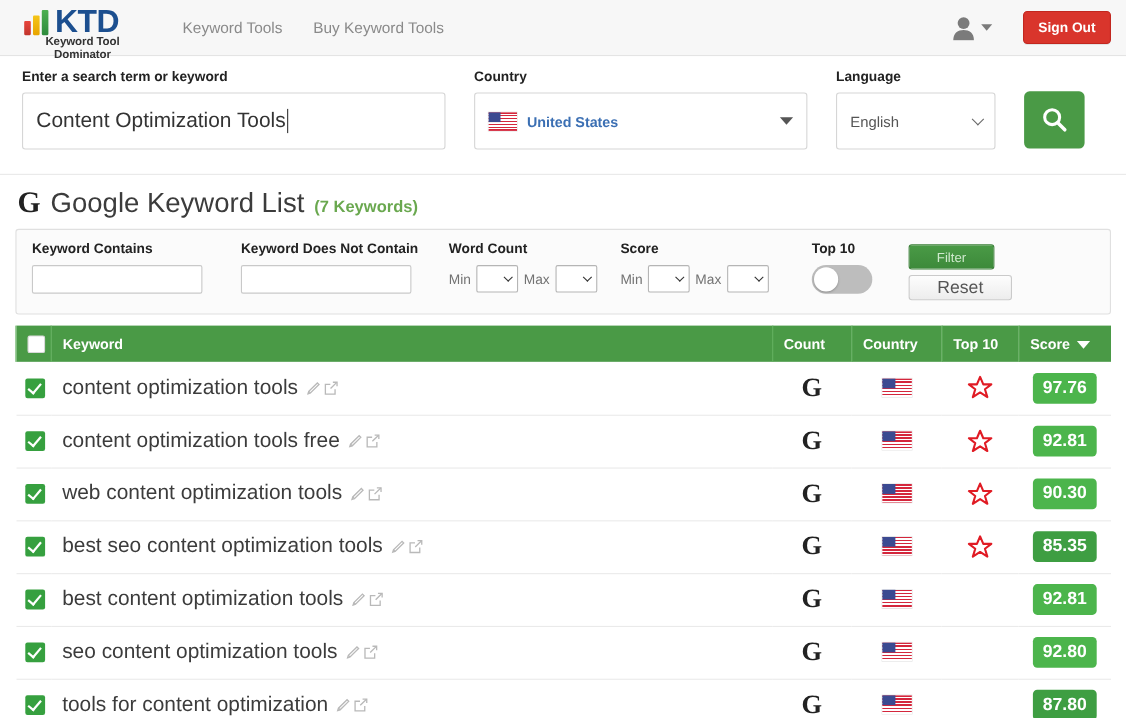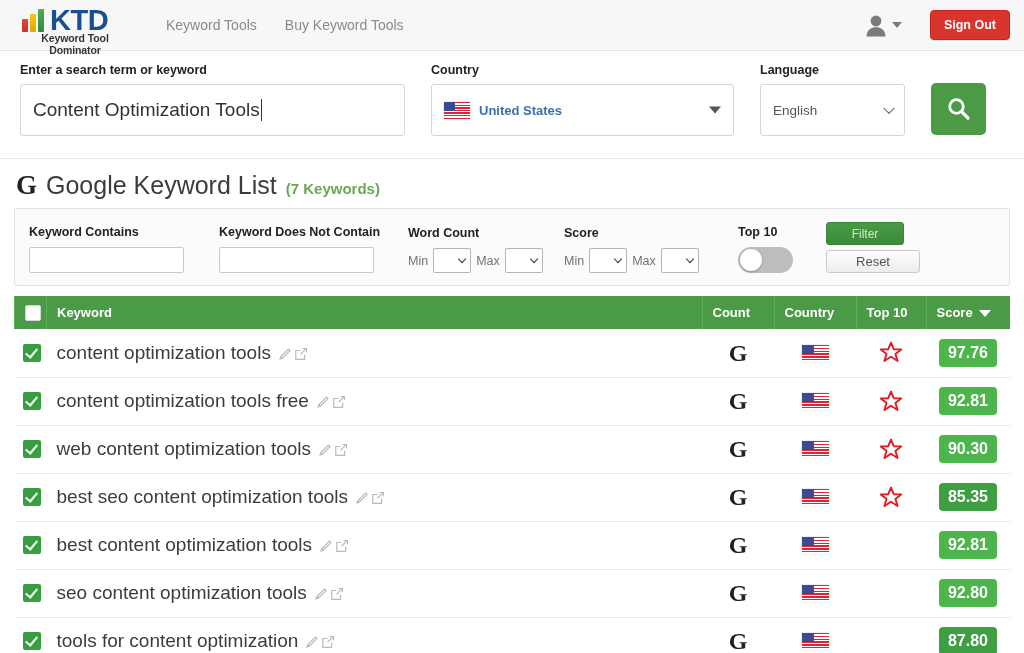--- a/index.html
+++ b/index.html
@@ -167,21 +167,21 @@
   .kw-count { font-size: 15px; color: #6aa84f; font-weight: bold; }
 
   
   .filter-panel {
     margin: 0 14px;
     border: 1px solid #e0e0e0;
     background: #fbfbfb;
     border-radius: 3px;
     padding: 10px 12px 12px 14px;
     display: flex;
-    align-items: flex-end;
+    align-items: flex-start;
     gap: 0;
     height: 78px;
   }
   .fp-label { font-size: 12.5px; font-weight: bold; color: #222; display:block; margin-bottom: 8px; }
   .fp-input {
     height: 26px; border: 1px solid #c9c9c9; border-radius: 2px;
     background: #fff; width: 155px;
   }
   .fp-col { margin-right: 18px; }
   .fp-col.contains { width: 172px; }
@@ -217,21 +217,21 @@
   .btn-filter {
     width: 78px; height: 23px;
     background: linear-gradient(#4a9a46,#3d8a3a);
     color: #cfe9cd; border: 1px solid #3c8139; border-radius: 3px;
     font-size: 12px; cursor: pointer;
   }
   .btn-reset {
     width: 94px; height: 23px;
     background: linear-gradient(#fdfdfd,#ededed);
     color: #555; border: 1px solid #cacaca; border-radius: 3px;
-    font-size: 13px; cursor: pointer;
+    font-size: 16px; cursor: pointer;
   }
 
   
   .table-wrap { margin: 10px 14px 0 14px; }
   table.kw { width: 100%; border-collapse: collapse; table-layout: fixed; }
   table.kw thead th {
     background: #4a9a46;
     color: #fff;
     font-size: 13px;
     font-weight: bold;

